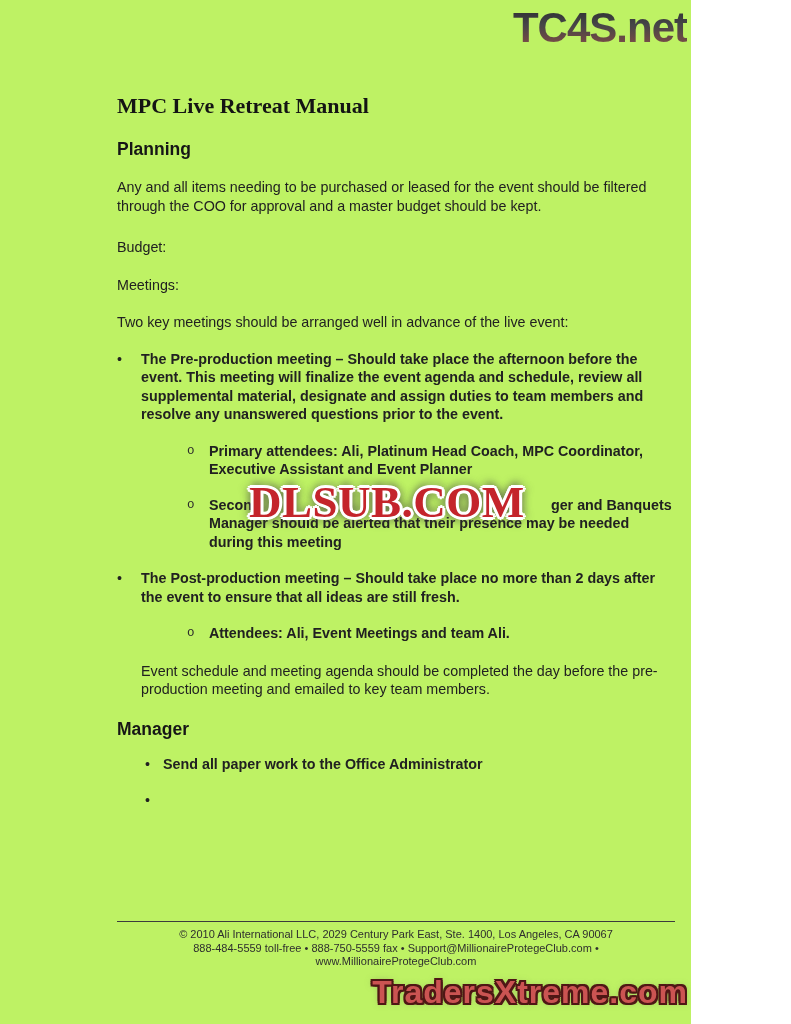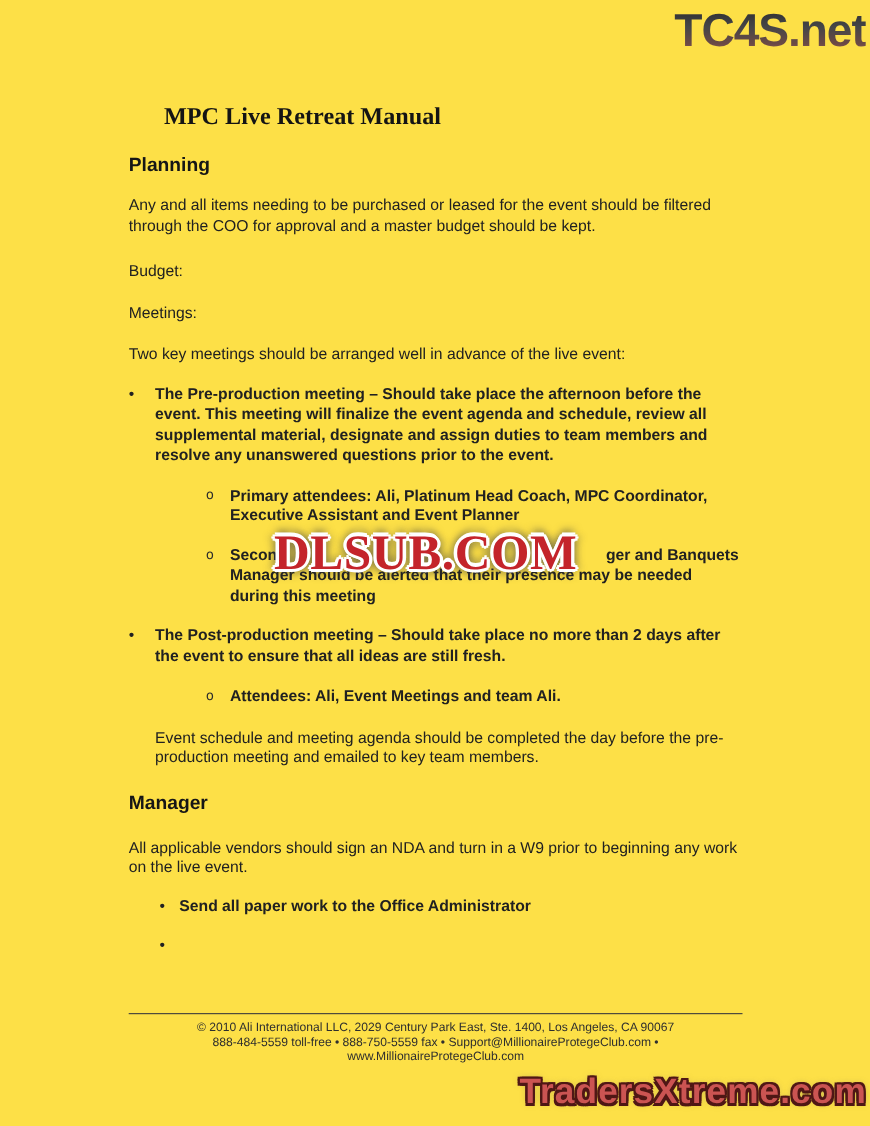--- a/index.html
+++ b/index.html
@@ -1,25 +1,25 @@
 <!DOCTYPE html>
 <html><head>
 <meta charset="utf-8">
 <style>
   * { margin:0; padding:0; box-sizing:border-box; }
   html,body { background:#ffffff; }
   .page {
-    position:relative; width:791px; height:1024px; background:#fde047; overflow:hidden;
+    position:relative; width:691px; height:1024px; background:#bef264; overflow:hidden;
     font-family:"Liberation Sans", sans-serif; color:#212121;padding-left:47px;
   }
   .content { position:absolute; left:117px; top:0; width:562px; }
 
   .doc-title {
     margin-top:93px; font-family:"Liberation Serif", serif;
-    font-weight:bold; font-size:22px; line-height:26px; color:#141414;margin-left:32px;
+    font-weight:bold; font-size:22px; line-height:26px; color:#141414;
   }
   .section-h { margin-top:20px; font-weight:bold; font-size:17.5px; line-height:20px; color:#161616; }
 
   .para { font-size:14.3px; line-height:18.5px; margin-top:19px; }
   .para.first-after-h { margin-top:23px; }
   .para.indent-1 { margin-left:24px; width:538px; }
 
   ul { list-style:none; }
   .list-1 { margin-top:18px; }
   .li-1 { display:flex; margin-top:18px; }
@@ -138,21 +138,20 @@
             </li>
           </ul>
         </div>
       </li>
     </ul>
 
     <p class="para indent-1">Event schedule and meeting agenda should be completed the day before the pre-production meeting and emailed to key team members.</p>
 
     <h2 class="section-h">Manager</h2>
 
-    <p class="para first-after-h">All applicable vendors should sign an NDA and turn in a W9 prior to beginning any work on the live event.</p>
 
     <ul class="list-v">
       <li class="li-v">
         <span class="m1v">•</span>
         <div class="li-text">Send all paper work to the Office Administrator</div>
       </li>
       <li class="li-v">
         <span class="m1v">•</span>
       </li>
     </ul>

